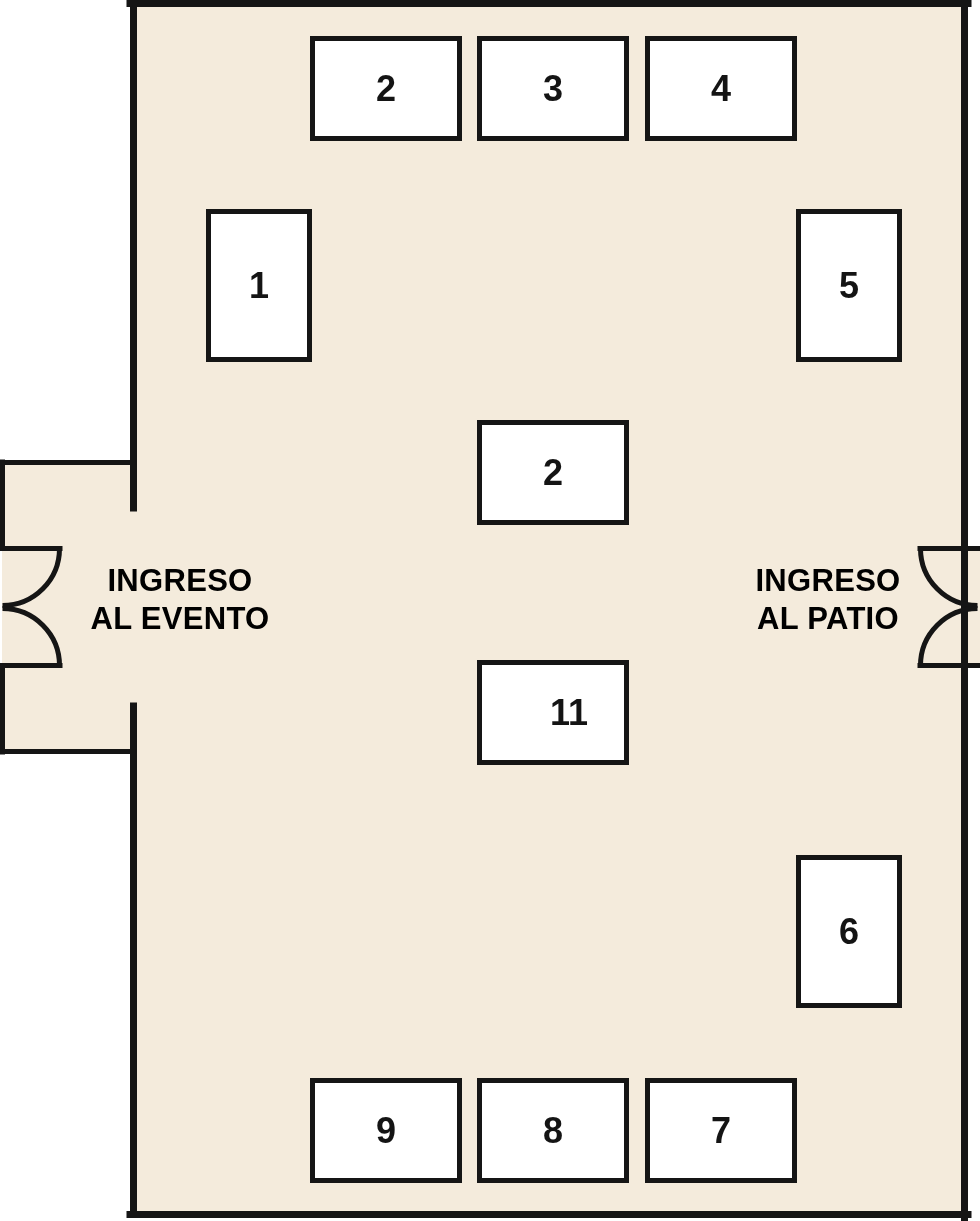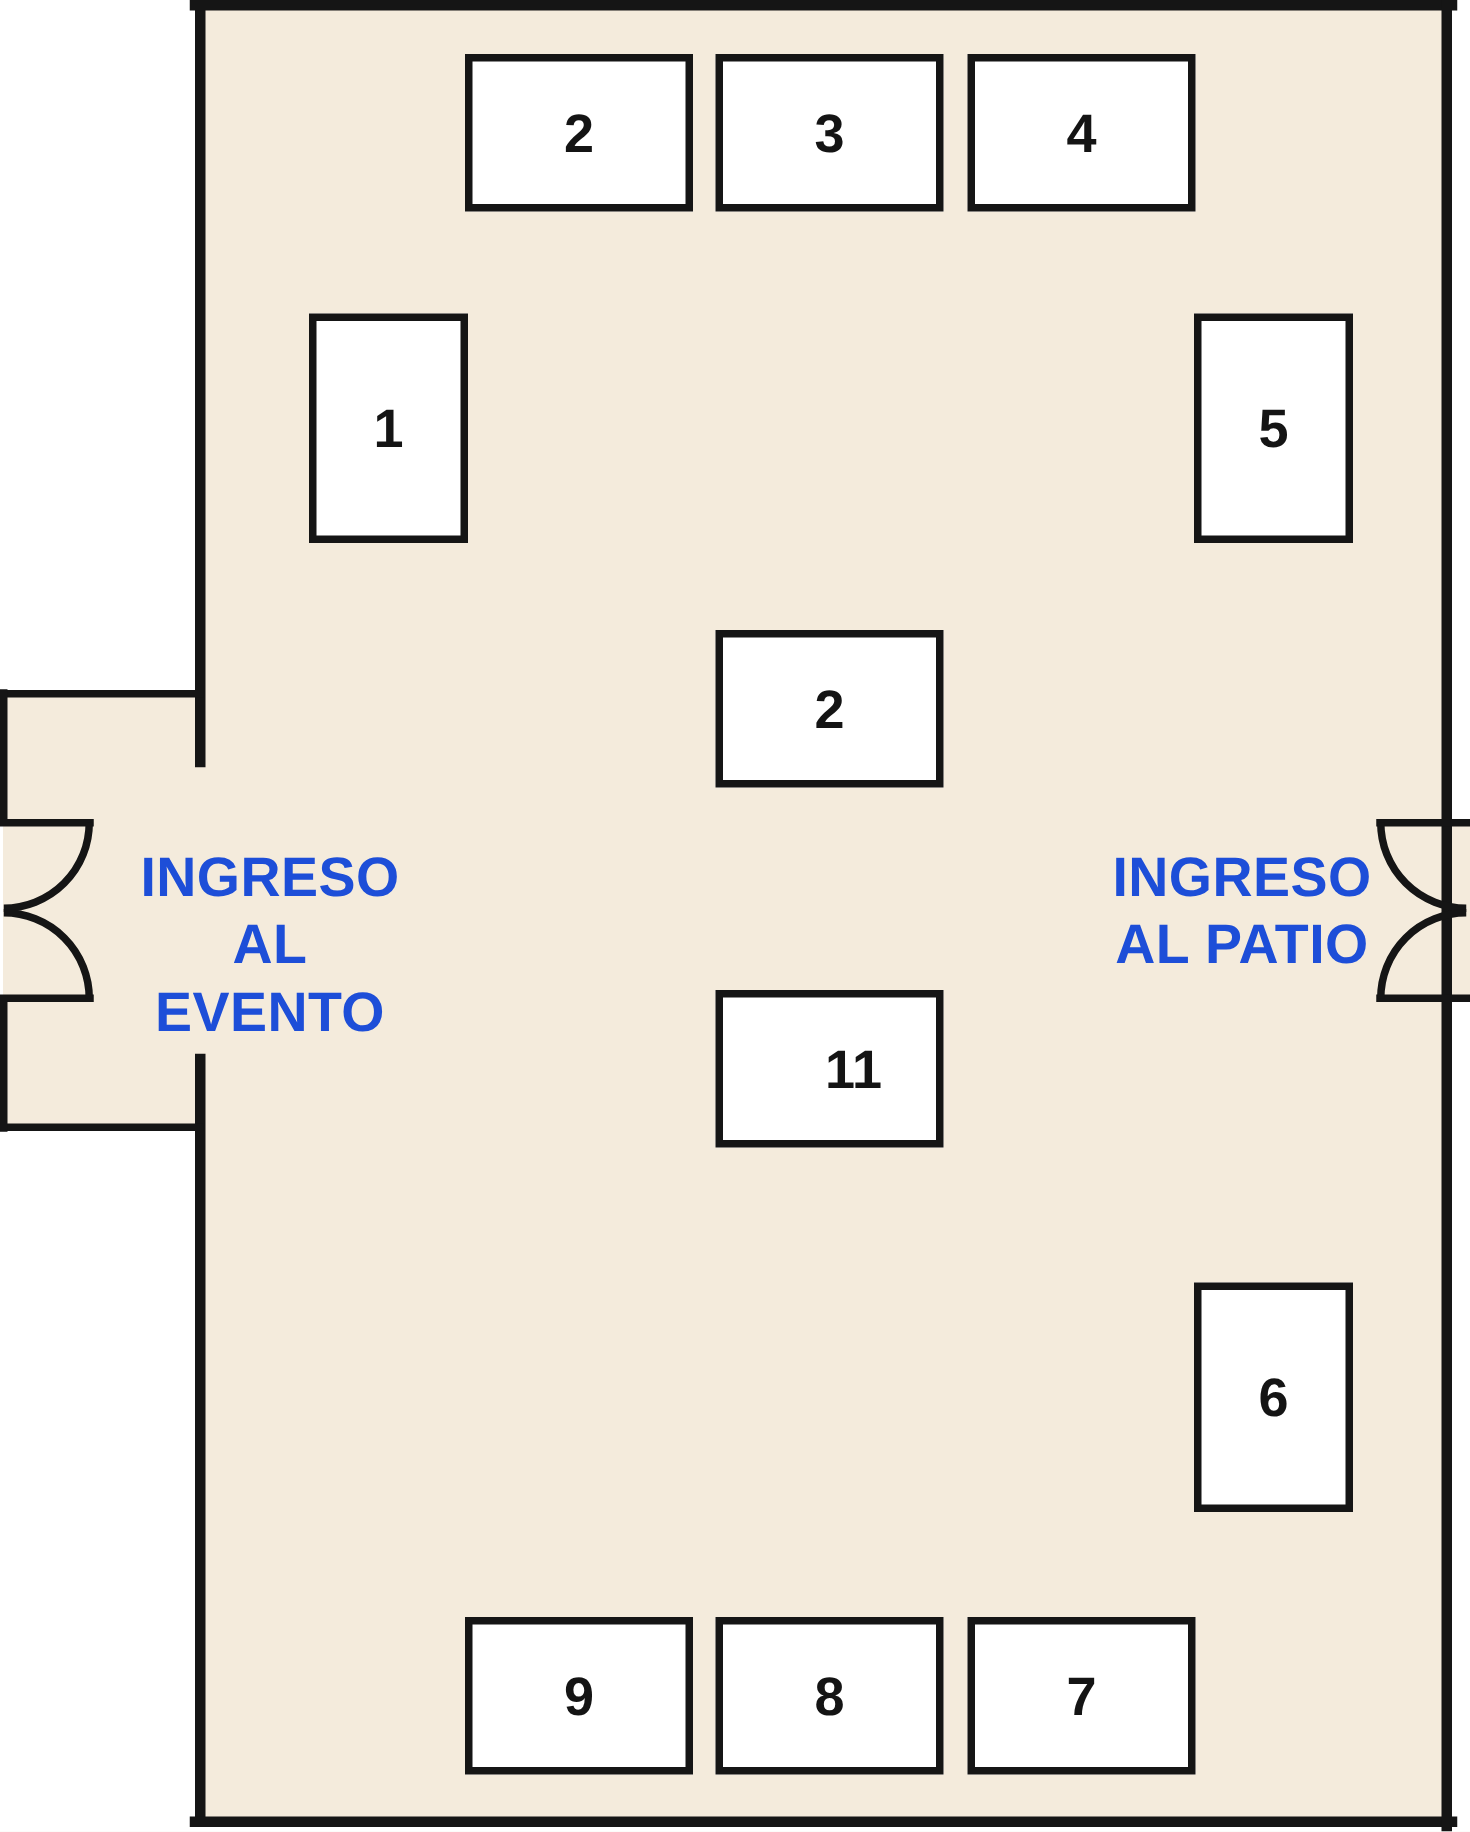--- a/index.html
+++ b/index.html
@@ -55,23 +55,23 @@
     font-size: 36px;
     font-weight: 700;
     color: #141414;
     line-height: 1;
     letter-spacing: 0px;
     user-select: none;
   }
   .entrance-label {
     position: absolute;
     font-family: "Liberation Sans", sans-serif;
-    font-size: 37px;
+    font-size: 31px;
     font-weight: 700;
-    color: #1d4ed8;
+    color: #000000;
     line-height: 1.22;
     text-align: center;
     letter-spacing: 0.3px;
     white-space: pre-line;
     user-select: none;
   }
 </style>
 </head>
 <body>
 

